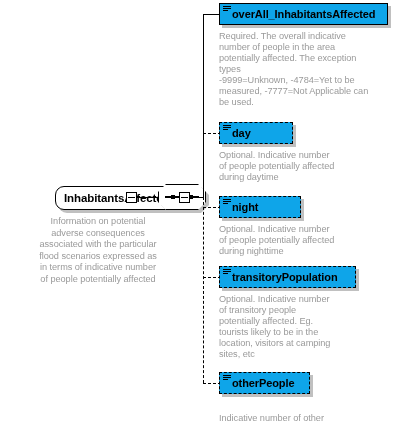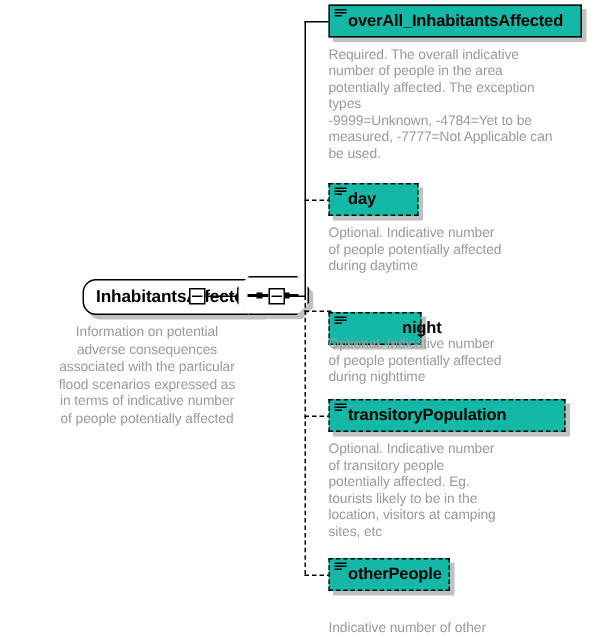--- a/index.html
+++ b/index.html
@@ -131,21 +131,21 @@
     background: #000000;
   }
 
   
   .node {
     position: absolute;
   }
   .node-box {
     position: absolute;
     box-sizing: border-box;
-    background: #14b8a6;
+    background: #0ea5e9;
     border: 1px solid #000000;
     display: flex;
     align-items: center;
     box-shadow: 3px 3px 0 0 #c0c0c0;
   }
   .node-box.optional {
     border-style: dashed;
   }
   .node-label {
     font-size: 11px;
@@ -250,72 +250,72 @@
 potentially affected. The exception
 types
 -9999=Unknown, -4784=Yet to be
 measured, -7777=Not Applicable can
 be used.</div>
   </div>
 
   <div class="dline h" style="left:203px; top:133px; width:18px;"></div>
 
   <div class="node">
-    <div class="node-box optional" style="left:219px; top:122px; width:60px; height:22px;">
+    <div class="node-box optional" style="left:219px; top:122px; width:74px; height:22px;">
       <span class="elem-glyph">
         <i></i>
           <i></i>
           <i></i>
       </span>
       <span class="node-label">day</span>
     </div>
     <div class="doc" style="left:219px; top:150px; width:176px;">Optional. Indicative number
 of people potentially affected
 during daytime</div>
   </div>
 
   <div class="dline h" style="left:203px; top:207px; width:18px;"></div>
 
   <div class="node">
-    <div class="node-box optional" style="left:219px; top:208px; width:62px; height:22px;padding-left:36px;">
+    <div class="node-box optional" style="left:219px; top:196px; width:82px; height:22px;">
       <span class="elem-glyph">
         <i></i>
           <i></i>
           <i></i>
       </span>
       <span class="node-label">night</span>
     </div>
     <div class="doc" style="left:219px; top:224px; width:176px;">Optional. Indicative number
 of people potentially affected
 during nighttime</div>
   </div>
 
   <div class="dline h" style="left:203px; top:277px; width:18px;"></div>
 
   <div class="node">
-    <div class="node-box optional" style="left:219px; top:266px; width:158px; height:22px;">
+    <div class="node-box optional" style="left:219px; top:266px; width:137px; height:22px;">
       <span class="elem-glyph">
         <i></i>
           <i></i>
           <i></i>
       </span>
       <span class="node-label">transitoryPopulation</span>
     </div>
     <div class="doc" style="left:219px; top:294px; width:176px;">Optional. Indicative number
 of transitory people
 potentially affected. Eg.
 tourists likely to be in the
 location, visitors at camping
 sites, etc</div>
   </div>
 
   <div class="dline h" style="left:203px; top:383px; width:18px;"></div>
 
   <div class="node">
-    <div class="node-box optional" style="left:219px; top:372px; width:81px; height:22px;">
+    <div class="node-box optional" style="left:219px; top:372px; width:91px; height:22px;">
       <span class="elem-glyph">
         <i></i>
           <i></i>
           <i></i>
       </span>
       <span class="node-label">otherPeople</span>
     </div>
     <div class="doc" style="left:219px; top:413px; width:176px;">Indicative number of other
 people potentially affected</div>
   </div>

